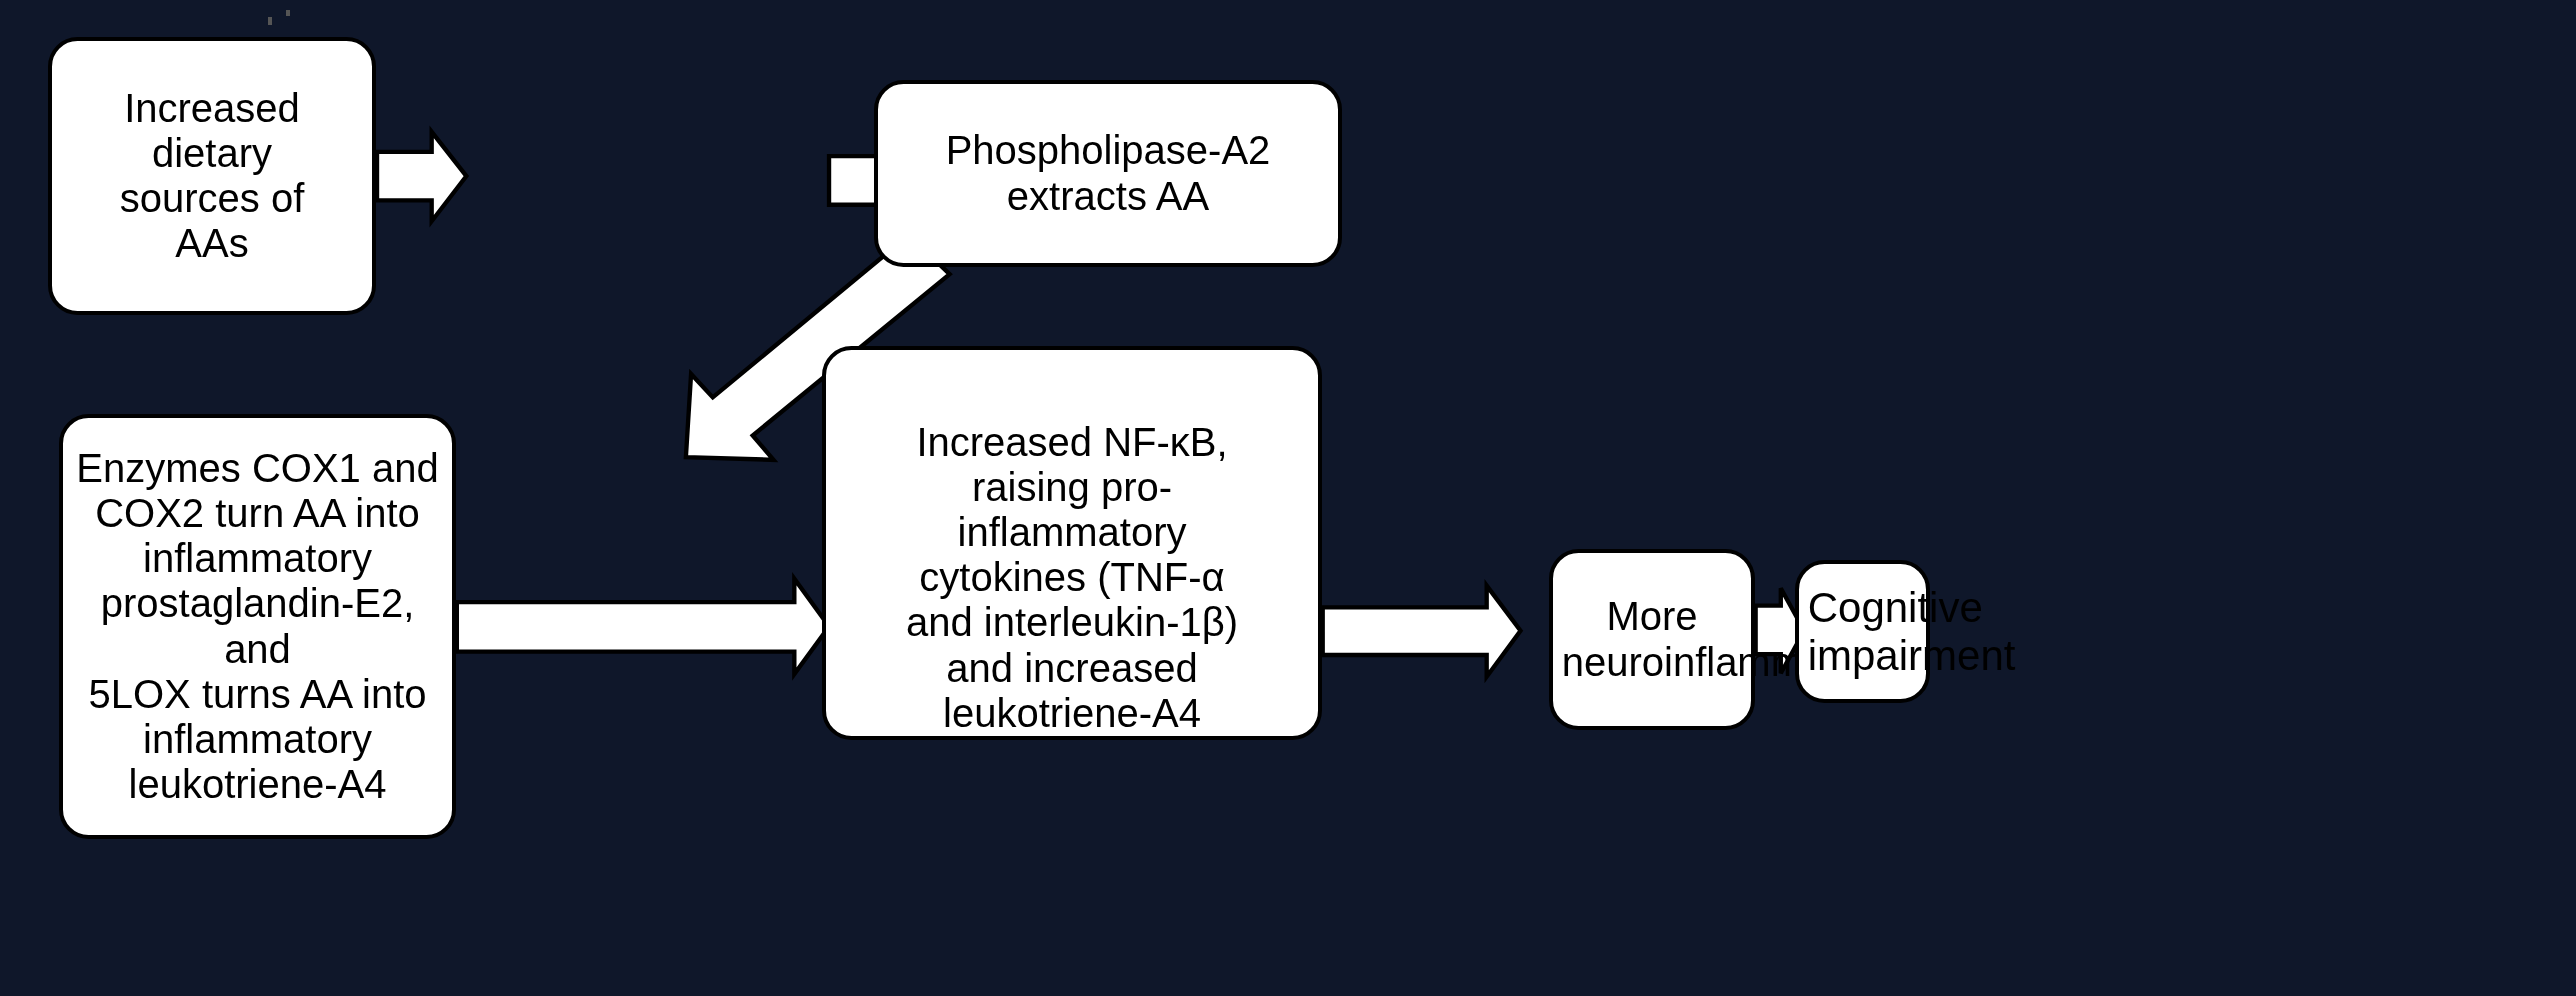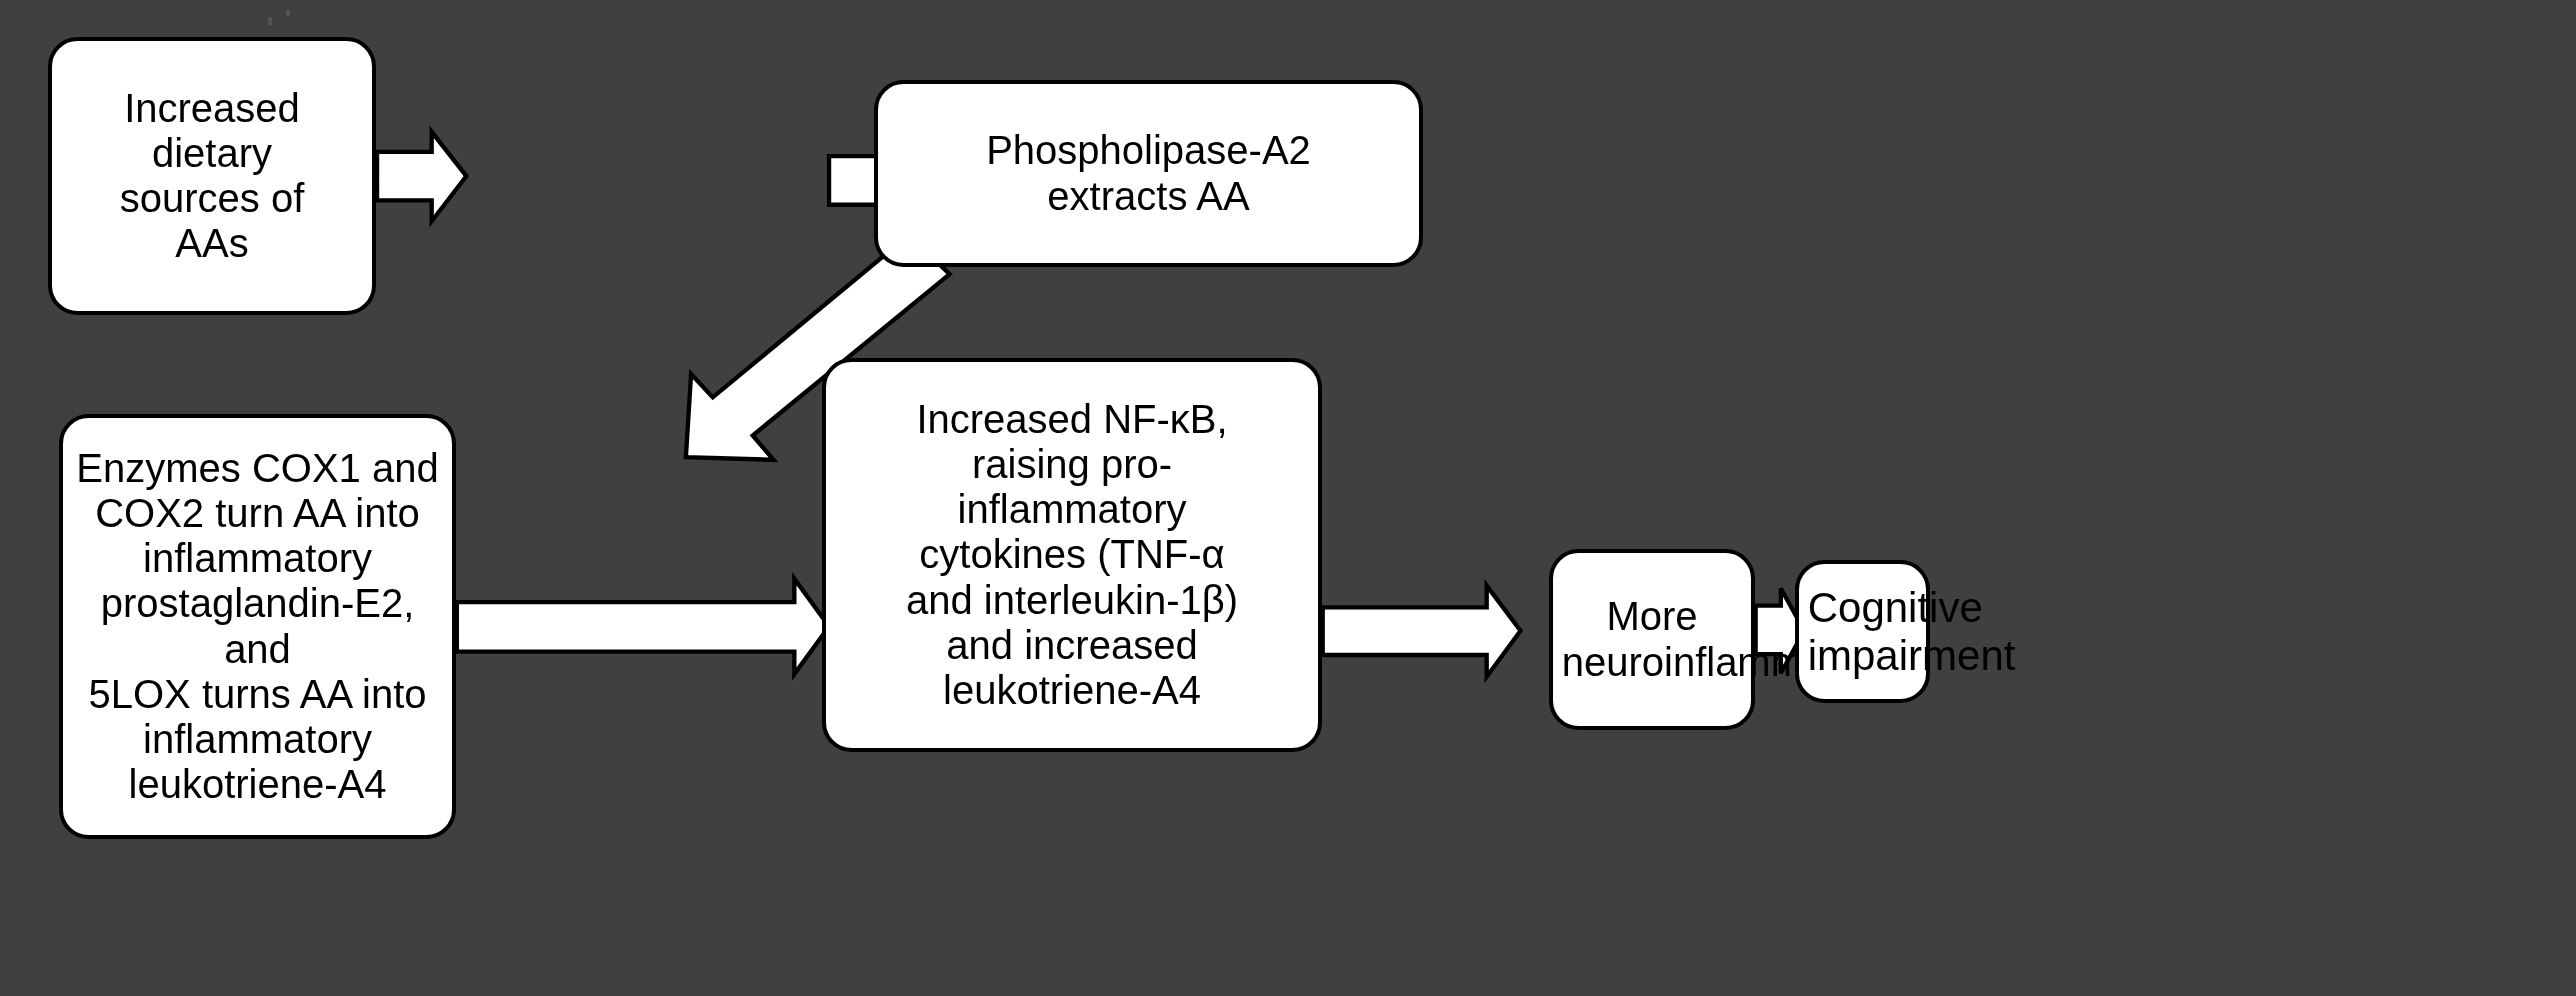--- a/index.html
+++ b/index.html
@@ -4,21 +4,21 @@
 <style>
   html, body {
     margin: 0;
     padding: 0;
     background: #ffffff;
   }
   #canvas {
     position: relative;
     width: 2576px;
     height: 996px;
-    background: #404040;
+    background: #0f172a;
     overflow: hidden;
     font-family: "Liberation Sans", sans-serif;
   }
   .flow-box {
     position: absolute;
     box-sizing: border-box;
     border: 4.3px solid #000000;
     border-radius: 29.5px;
     background: #ffffff;
     display: flex;
@@ -89,36 +89,36 @@
   </svg>
 
   <div class="flow-box" style="left:48px; top:37px; width:328px; height:278px; font-size:40px;">
     <span class="box-label">Increased
 dietary
 sources of
 AAs</span>
   </div>
 
 
-  <div class="flow-box" style="left:874px; top:80px; width:549px; height:187px; font-size:40px;">
+  <div class="flow-box" style="left:874px; top:80px; width:468px; height:187px; font-size:40px;">
     <span class="box-label">Phospholipase-A2
 extracts AA</span>
   </div>
 
   <div class="flow-box" style="left:59px; top:414px; width:397px; height:425px; font-size:40px;justify-content:center;">
     <span class="box-label">Enzymes COX1 and
 COX2 turn AA into
 inflammatory
 prostaglandin-E2, and
 5LOX turns AA into
 inflammatory
 leukotriene-A4</span>
   </div>
 
-  <div class="flow-box" style="left:822px; top:358px; width:500px; height:394px; font-size:40px;">
+  <div class="flow-box" style="left:822px; top:346px; width:500px; height:394px; font-size:40px;align-items:flex-end;">
     <span class="box-label">Increased NF-κB,
 raising pro-
 inflammatory
 cytokines (TNF-α
 and interleukin-1β)
 and increased
 leukotriene-A4</span>
   </div>
 
   <div class="flow-box" style="left:1549px; top:541px; width:206px; height:181px; font-size:40px;margin-top:8px;">

